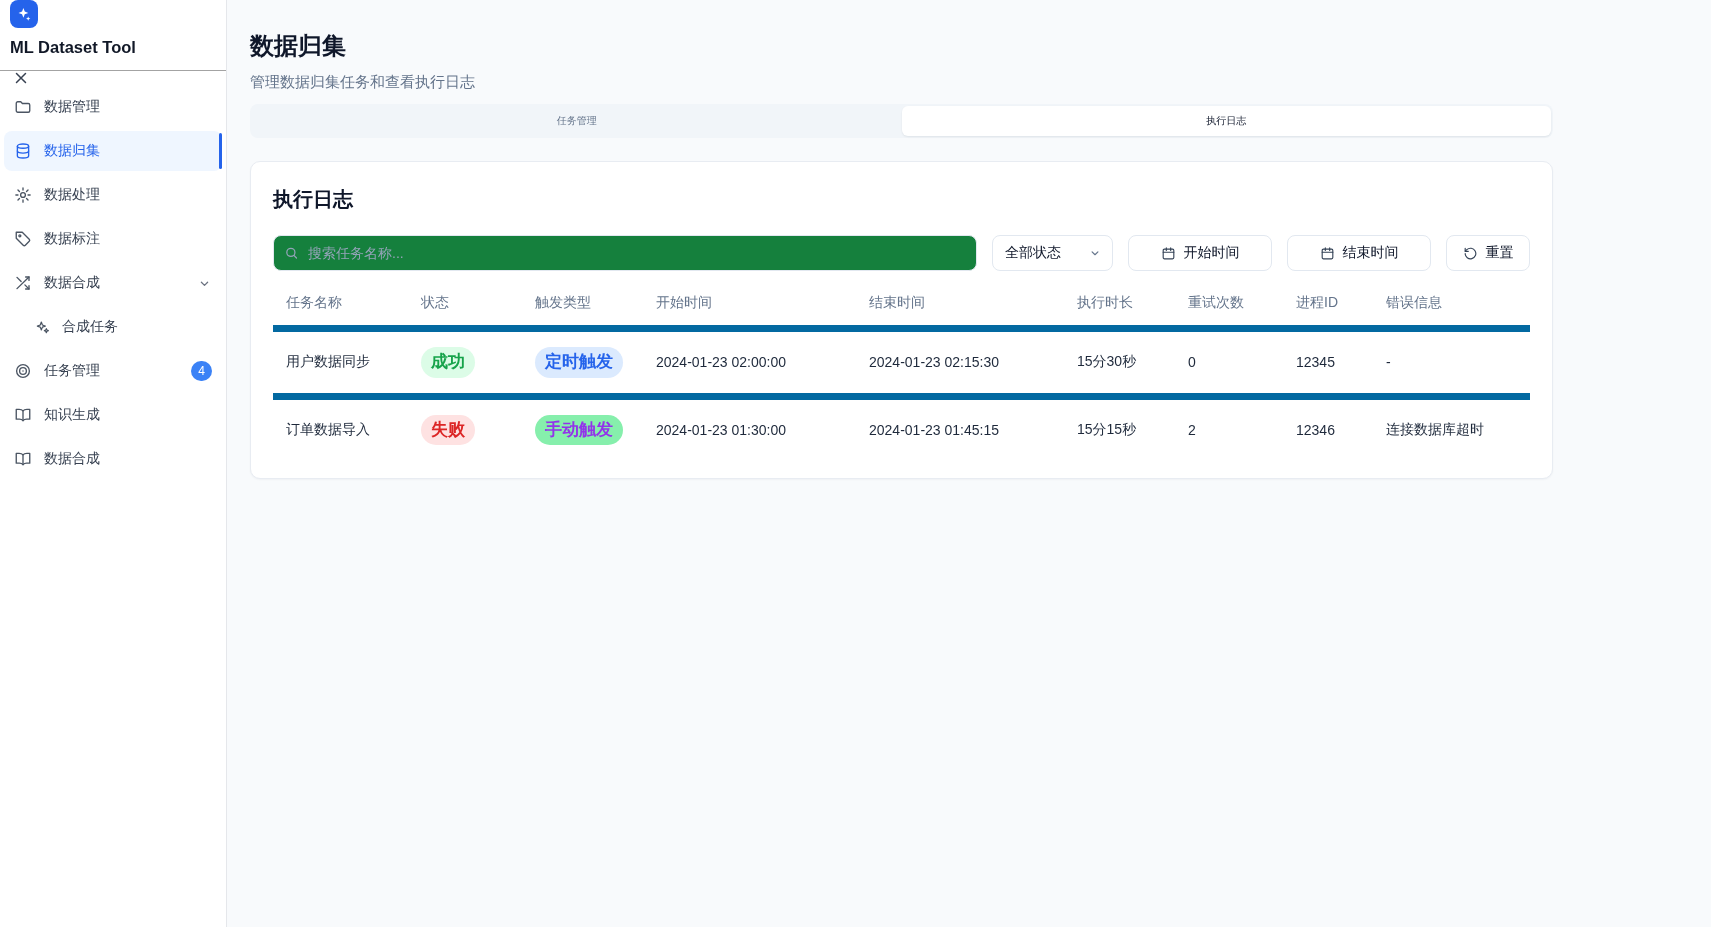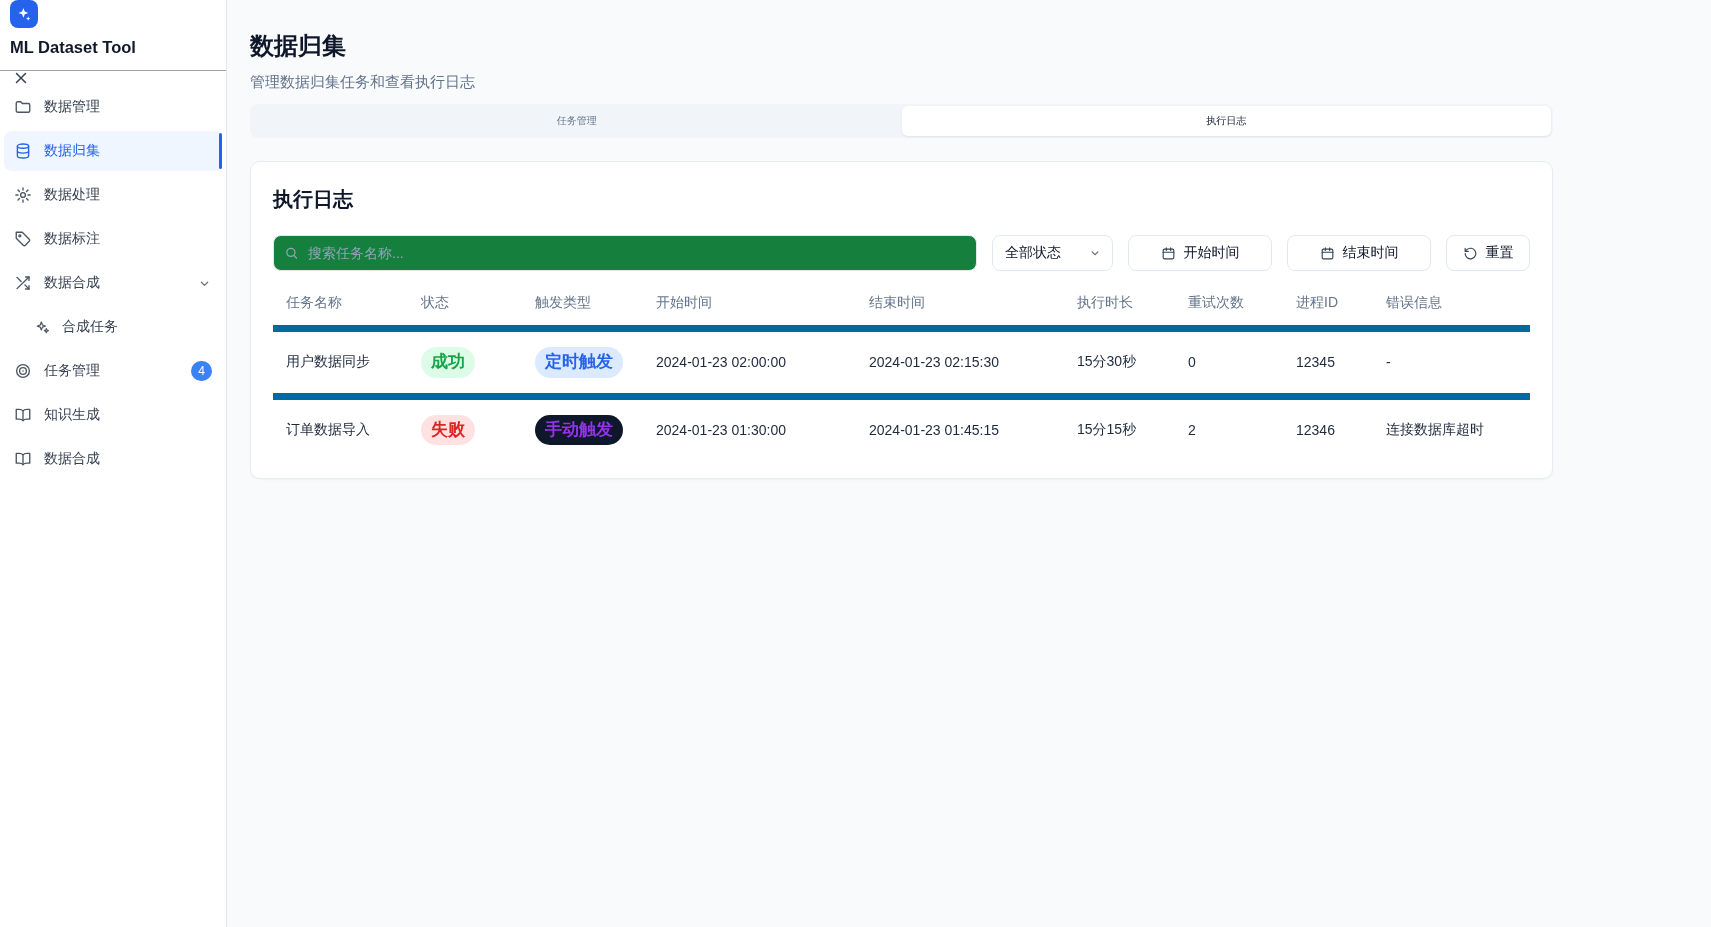--- a/index.html
+++ b/index.html
@@ -66,21 +66,21 @@
   .log-table { width: 100%; border-collapse: collapse; font-size: 14px; table-layout: fixed; }
   .log-table th { text-align: left; font-weight: 400; color: #64748b; padding: 13px 8px; white-space: nowrap; }
   .log-table td { padding: 15px 8px; border-top: 7px solid #0369a1; color: #1e293b; white-space: nowrap; }
   .log-table th:first-child, .log-table td:first-child { padding-left: 13px; }
   .c-name { font-weight: 500; color: #0f172a; }
   .badge { display: inline-block; padding: 3px 10px; border-radius: 999px; font-size: 17px; font-weight: 600; line-height: 1.45; }
   .st-success { background: #dcfce7; color: #16a34a; }
   .st-running { background: #dcfce7; color: #16a34a; }
   .st-failed { background: #fee2e2; color: #dc2626; }
   .tg-scheduled { background: #dbeafe; color: #2563eb; }
-  .tg-manual { background: #0f172a; color: #9333ea; }
+  .tg-manual { background: #86efac; color: #9333ea; }
   .err-error { color: #ef4444; }
   .err-normal { color: #1e293b; }
 </style>
 </head>
 <body>
 
 <div class="app">
 
   <aside class="sidebar">
     <div class="sidebar-header">

